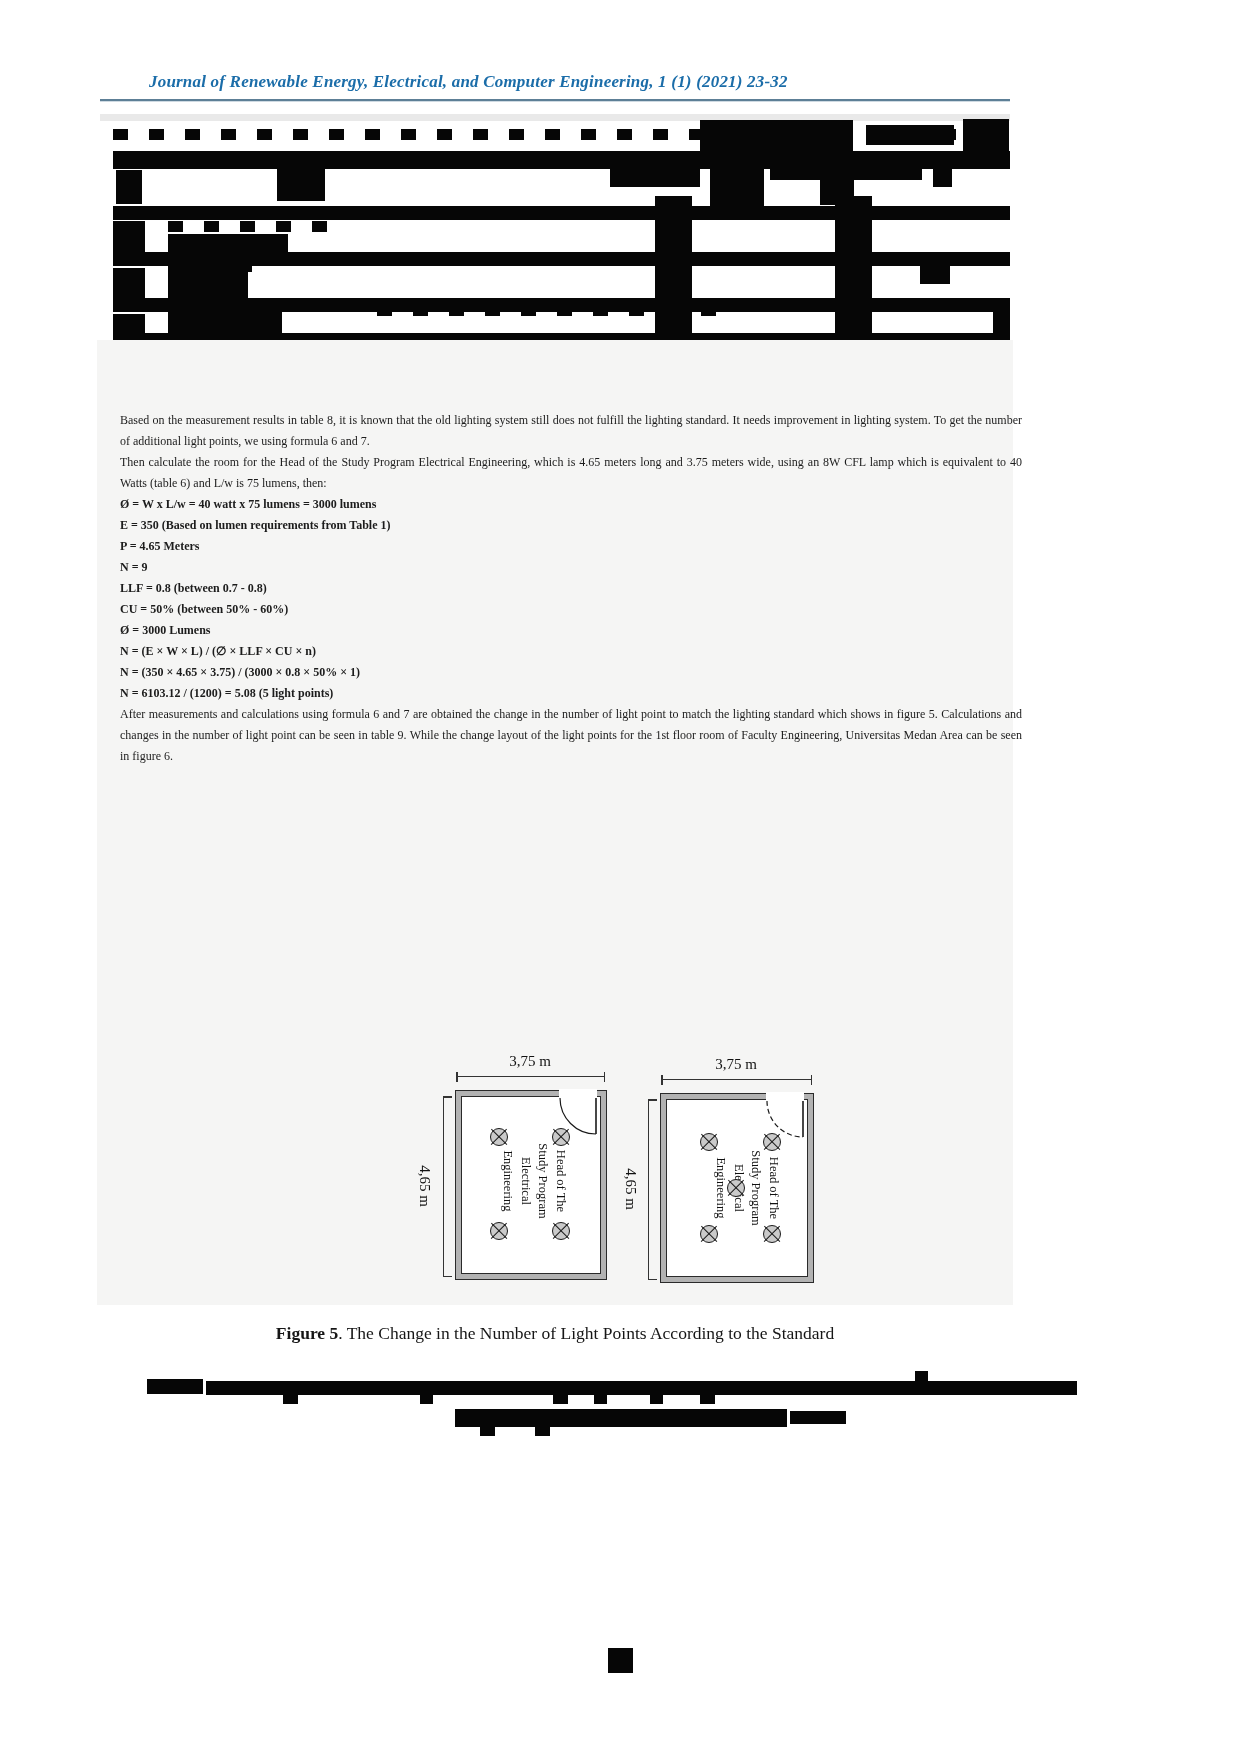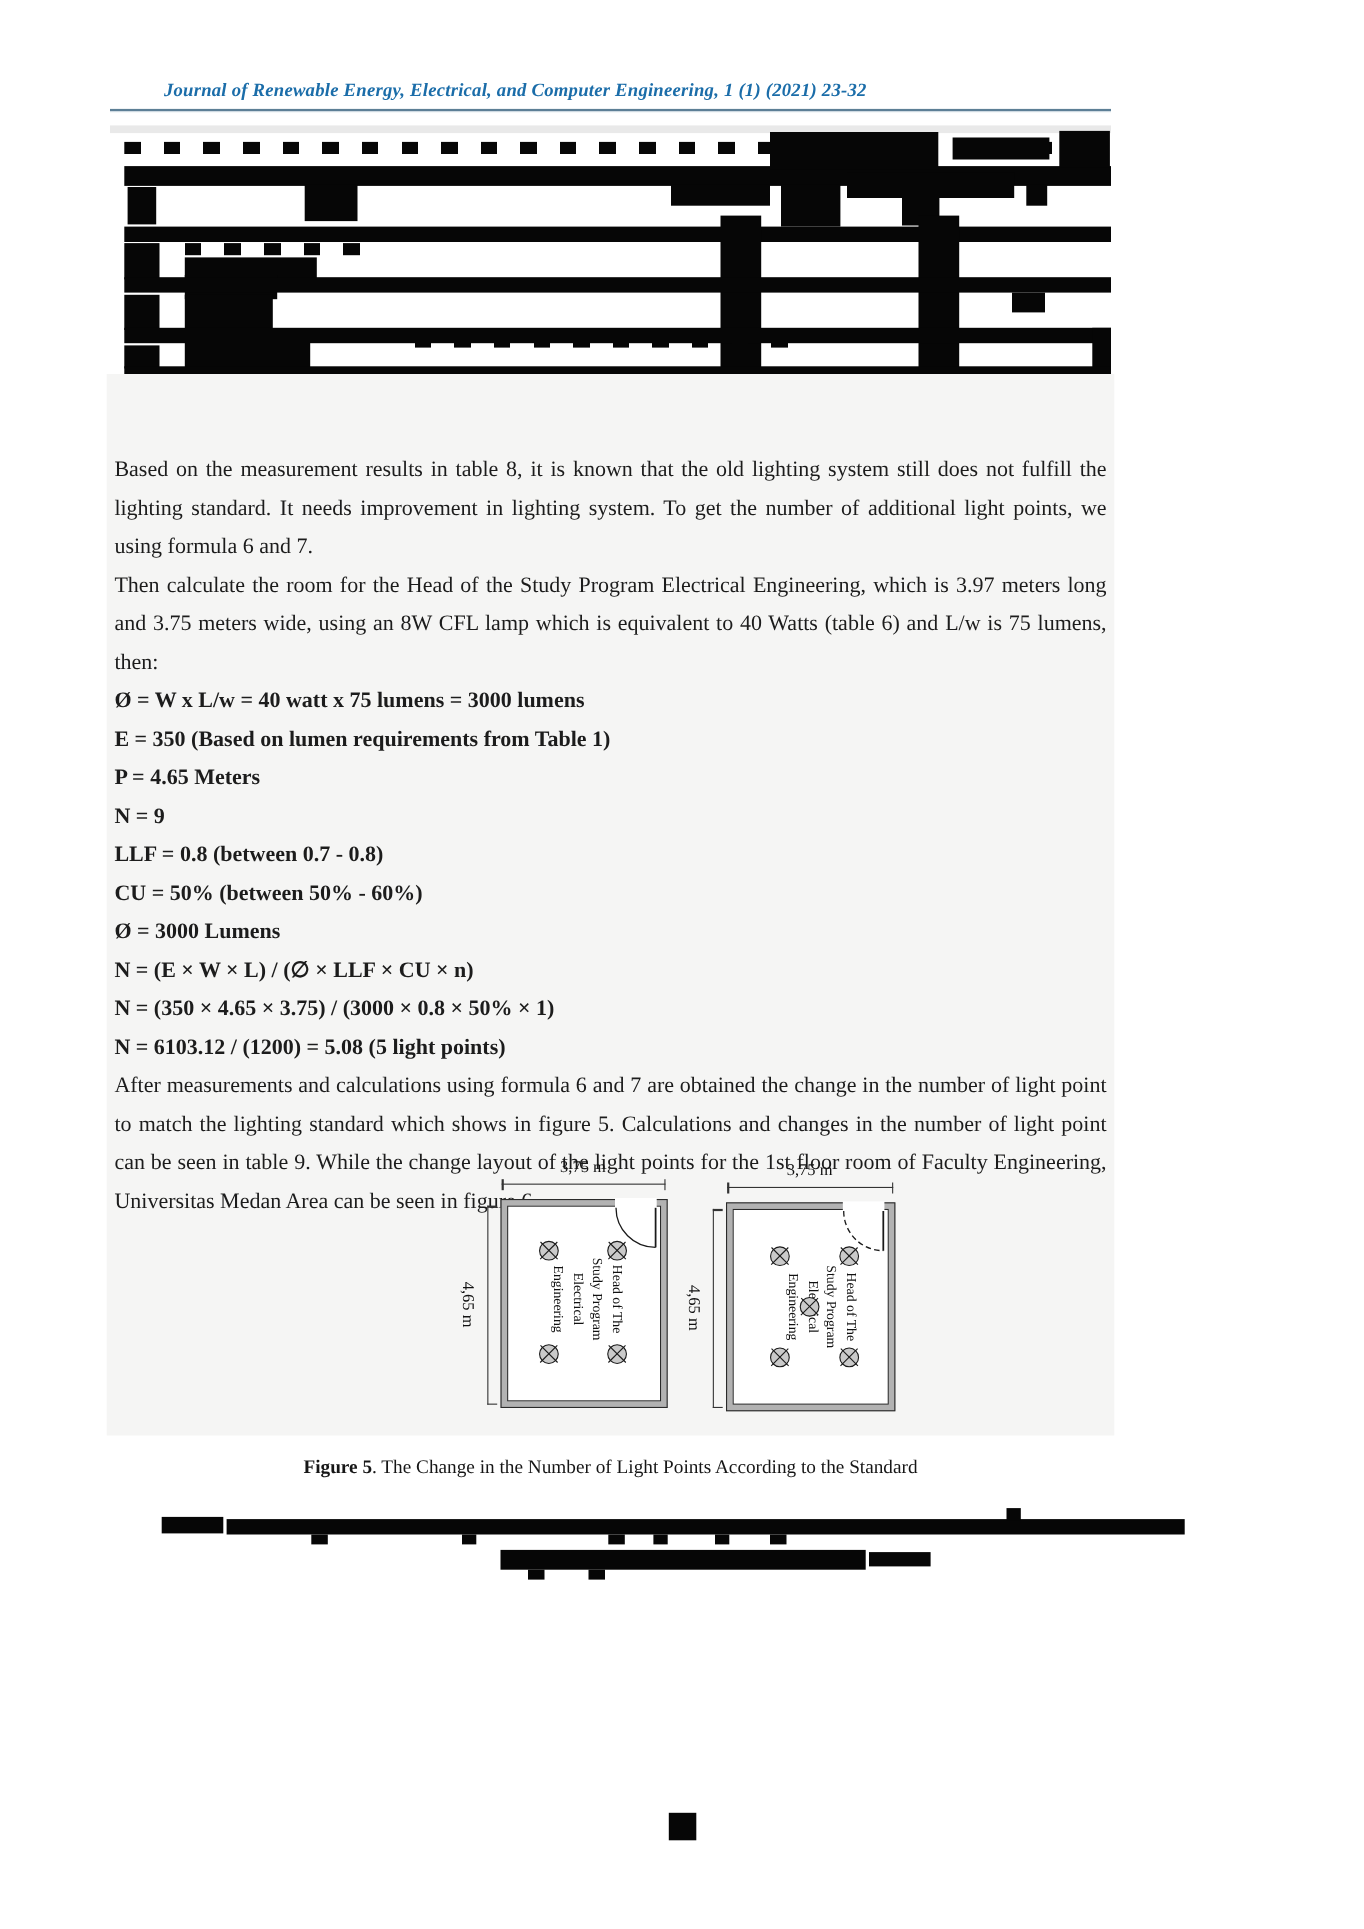--- a/index.html
+++ b/index.html
@@ -33,22 +33,22 @@
     position:absolute; left:100px; top:399px; width:910px; height:3px;
     background:#1a1a1a;
   }
   
   .content-panel {
     position:absolute; left:97px; top:340px; width:916px; height:965px;
     background:#f5f5f4;
   }
   
   .body-text {
-    position:absolute; left:104px; top:410px; width:902px;
-    font-size:20px; line-height:35px; color:#1c1c1c;
+    position:absolute; left:120px; top:410px; width:902px;
+    font-size:12px; line-height:21px; color:#1c1c1c;
   }
   .body-text p { margin:0; text-align:justify; }
   .formula-line { text-align:left;font-weight:bold; }
   
   .dim-label-h { position:absolute; font-size:15px; text-align:center; color:#111; }
   .dim-line-h  { position:absolute; border-top:1.5px solid #333; }
   .dim-line-h::before, .dim-line-h::after {
     content:""; position:absolute; top:-5px; width:1.5px; height:10px; background:#333;
   }
   .dim-line-h::before { left:0; } .dim-line-h::after { right:0; }
@@ -146,21 +146,21 @@
       <div class="redact" style="left: 480px; top: 1427px; width: 15px; height: 9px;"></div>
       <div class="redact" style="left: 535px; top: 1427px; width: 15px; height: 9px;"></div>
       <div class="redact" style="left: 608px; top: 1648px; width: 25px; height: 25px;"></div>
     </div>
   <div class="table-rule"></div>
 
   <div class="content-panel"></div>
 
   <div class="body-text">
     <p>Based on the measurement results in table 8, it is known that the old lighting system still does not fulfill the lighting standard. It needs improvement in lighting system. To get the number of additional light points, we using formula 6 and 7.</p>
-    <p>Then calculate the room for the Head of the Study Program Electrical Engineering, which is 3.97 meters long and 3.75 meters wide, using an 8W CFL lamp which is equivalent to 40 Watts (table 6) and L/w is 75 lumens, then:</p>
+    <p>Then calculate the room for the Head of the Study Program Electrical Engineering, which is 4.65 meters long and 3.75 meters wide, using an 8W CFL lamp which is equivalent to 40 Watts (table 6) and L/w is 75 lumens, then:</p>
     <div id="formula-block">
         <div class="formula-line">Ø = W x L/w = 40 watt x 75 lumens = 3000 lumens</div>
         <div class="formula-line">E = 350 (Based on lumen requirements from Table 1)</div>
         <div class="formula-line">P = 4.65 Meters</div>
         <div class="formula-line">N = 9</div>
         <div class="formula-line">LLF = 0.8 (between 0.7 - 0.8)</div>
         <div class="formula-line">CU = 50% (between 50% - 60%)</div>
         <div class="formula-line">Ø = 3000 Lumens</div>
         <div class="formula-line">N = (E × W × L) / (∅ × LLF × CU × n)</div>
         <div class="formula-line">N = (350 × 4.65 × 3.75) / (3000 × 0.8 × 50% × 1)</div>

